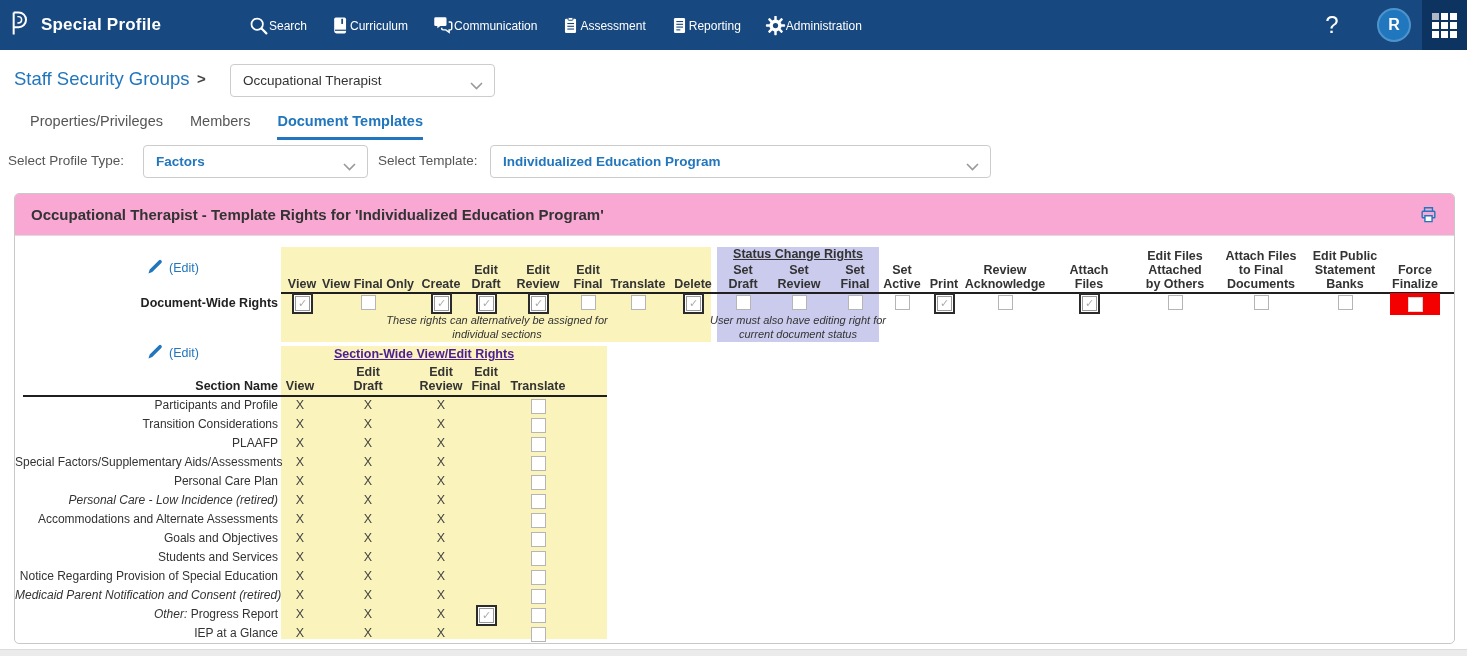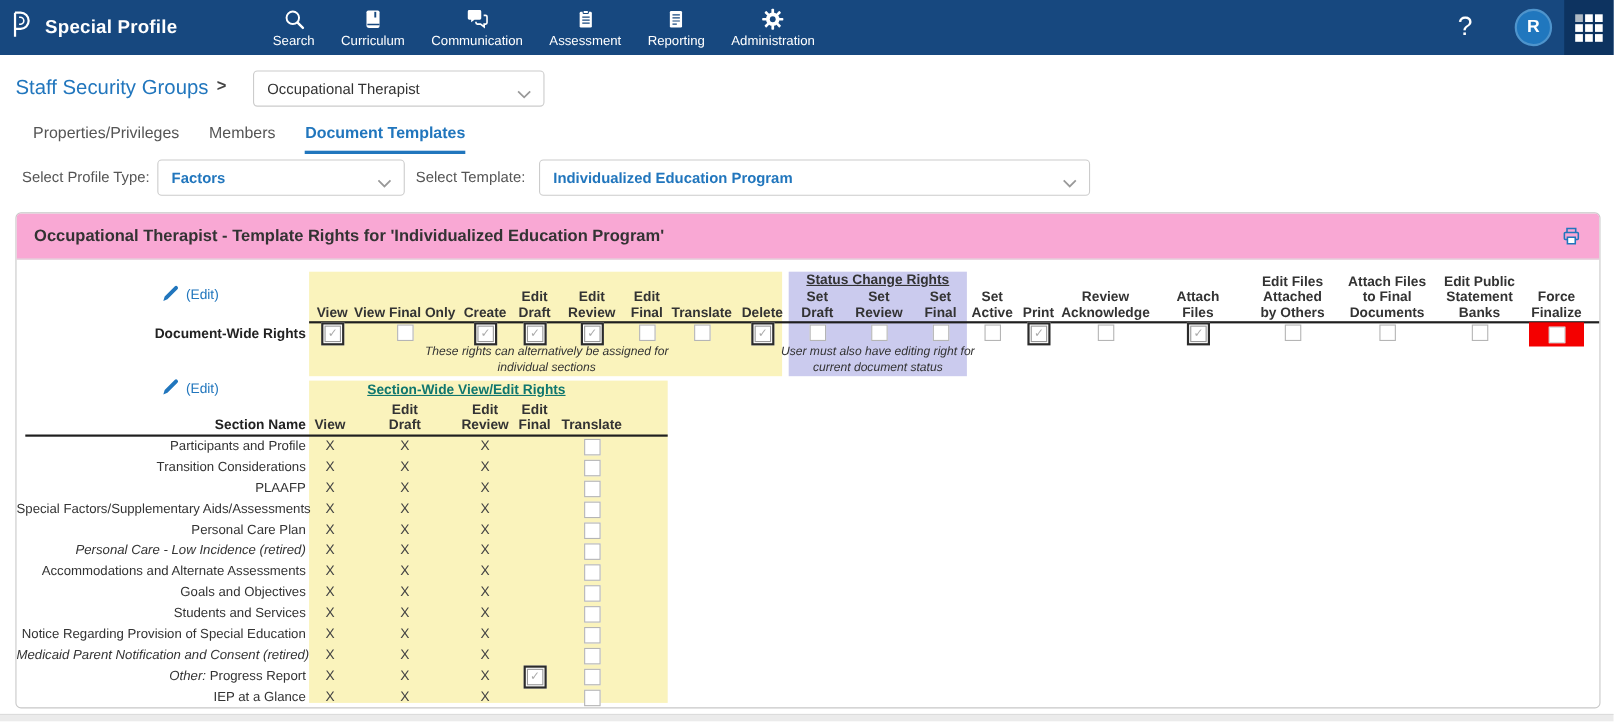--- a/index.html
+++ b/index.html
@@ -5,21 +5,21 @@
   * { box-sizing: border-box; margin: 0; padding: 0; }
   html,body { width:1467px; height:656px; overflow:hidden; background:#fff;
     font-family:"Liberation Sans","DejaVu Sans",sans-serif; color:#333; }
   body { position:relative; }
 
   
   .topbar { position:absolute; left:0; top:0; width:1467px; height:50px; background:#17487F; }
   .brand { position:absolute; left:10px; top:0; height:50px; display:flex; align-items:center; gap:9px; cursor:pointer; }
   .brand-text { color:#fff; font-size:17px; font-weight:600; letter-spacing:.2px; }
   .topbar-nav { position:absolute; left:236px; top:0; height:50px; display:flex; }
-  .nav-item { display:flex; flex-direction:column; align-items:center; justify-content:center; padding:0 12px; height:50px; cursor:pointer; }
+  .nav-item { display:flex; align-items:center; justify-content:center; padding:0 12px; height:50px; cursor:pointer; }
   .nav-icon { height:22px; display:flex; align-items:flex-end; }
   .nav-label { color:#fff; font-size:12px; margin-top:2px; white-space:nowrap; }
   .help { position:absolute; left:1318px; top:0; width:28px; height:50px; color:#fff; font-size:24px; font-weight:300;
     display:flex; align-items:center; justify-content:center; cursor:pointer; }
   .avatar { position:absolute; left:1377px; top:8px; width:34px; height:34px; border-radius:50%;
     background:#2077BE; border:2px solid #4E94CC; color:#fff; font-size:16px; font-weight:bold;
     display:flex; align-items:center; justify-content:center; cursor:pointer; }
   .waffle { position:absolute; right:0; top:0; width:45px; height:50px; background:#0D3360;
     display:flex; align-items:center; justify-content:center; cursor:pointer; }
   .waffle-grid { display:grid; grid-template-columns:repeat(3,7px); grid-auto-rows:7px; gap:2px; }
@@ -35,21 +35,21 @@
   .sel-crumb { left:230px; top:64px; width:265px; color:#333; }
   .sel-blue { color:#2176BD; font-weight:bold; }
 
   
   .tabs { position:absolute; left:30px; top:113px; display:flex; gap:27px; font-size:14.5px; }
   .tab { color:#555; padding-bottom:8px; cursor:pointer; }
   .tab.active { color:#2176BD; font-weight:bold; border-bottom:3px solid #2176BD; }
 
   
   .flt-label { position:absolute; top:153px; font-size:13.5px; color:#555; }
-  .lab1 { left:20px; } .lab2 { left:378px; }
+  .lab1 { left:8px; } .lab2 { left:378px; }
   .sel-profile { left:143px; top:145px; width:225px; }
   .sel-template { left:490px; top:145px; width:501px; }
 
   
   .panel { position:absolute; left:14px; top:193px; width:1441px; height:451px;
     border:1px solid #c8c8c8; border-radius:5px; background:#fff; overflow:hidden; }
   .panel-header { height:42px; background:#f9a8d4; border-bottom:1px solid #ddd;
     display:flex; align-items:center; padding:0 16px; }
   .panel-title { font-size:15px; font-weight:bold; color:#333; flex:1; }
   .printer { cursor:pointer; display:flex; align-items:center; }
@@ -69,21 +69,21 @@
   .gt2 { left:683px; top:11px; width:200px; }
   .note { position:absolute; font-size:11px; font-style:italic; color:#333; text-align:center; line-height:14px; }
   .n1 { left:367px; top:77px; width:230px; }
   .n2 { left:693px; top:77px; width:180px; }
   .edit-row { position:absolute; display:flex; align-items:center; gap:6px;
     color:#2176BD; font-size:12.5px; cursor:pointer; }
   .e1 { left:133px; top:23px; } .e2 { left:133px; top:108px; }
   .row-label { position:absolute; left:20px; top:60px; width:243px; text-align:right;
     font-size:12.5px; font-weight:bold; color:#222; }
   .sec-title { position:absolute; left:259px; top:111px; width:300px; text-align:center;
-    font-size:12.5px; font-weight:bold; text-decoration:underline; color:#0f766e; }
+    font-size:12.5px; font-weight:bold; text-decoration:underline; color:#4c1d95; }
   .sec-name-header { position:absolute; left:20px; bottom:250px; width:243px; text-align:right;
     font-size:12.5px; font-weight:bold; color:#222; }
   .doc-col-header, .sec-col-header { position:absolute; width:120px; text-align:center;
     font-size:12.5px; font-weight:bold; color:#333; line-height:14px; white-space:pre-line; }
   .doc-col-header { bottom:352px; }
   .sec-col-header { bottom:250px; }
   .cb { position:absolute; width:15px; height:15px; background:#fff; border:1px solid #b5b5b5; }
   .cb.checked { border-color:#999; color:#ababab; font-size:11px; line-height:12px; text-align:center; }
   .cb-wrap { position:absolute; width:21px; height:21px; border:2px solid #2b2b2b; background:#fff;
     display:flex; align-items:center; justify-content:center; }

